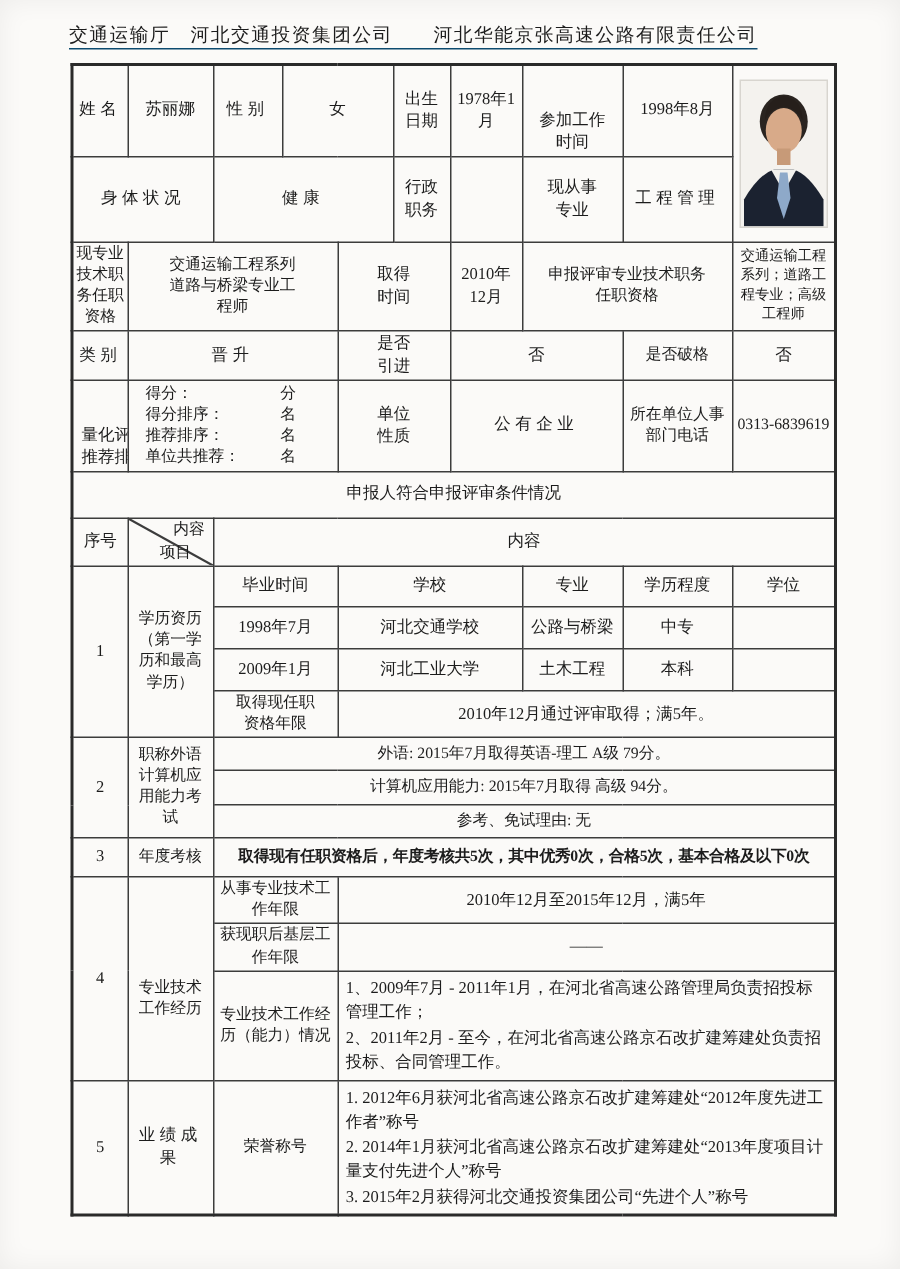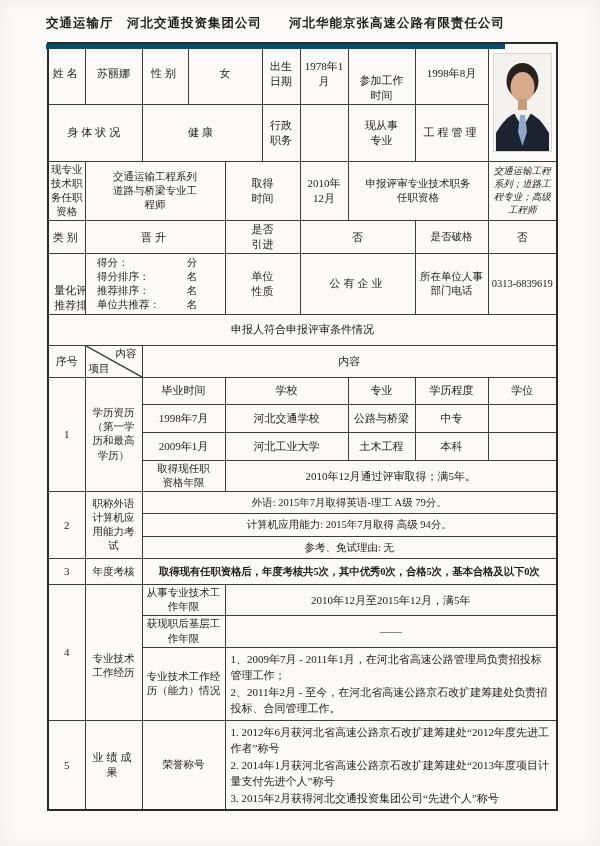--- a/index.html
+++ b/index.html
@@ -8,41 +8,41 @@
     box-sizing:border-box;position:relative;
     font-family:"Liberation Serif","DejaVu Serif",serif;color:#1c1c1c;
     box-shadow:inset 0 0 18px rgba(0,0,0,0.06);
     overflow:hidden;
   }
   .title{
     padding-top:27px;text-align:center;font-weight:bold;
     font-size:14.5px;letter-spacing:0.5px;
   }
   .subtitle{margin:15px 0 0 46px;font-size:12.5px;}
-  .subtitle .u{border-bottom:5px solid #0c4a6e;padding-bottom:14px;letter-spacing:1px;white-space:pre;font-weight:bold;}
+  .subtitle .u{border-bottom:1px solid #0c4a6e;padding-bottom:2px;letter-spacing:1px;white-space:pre;}
   table.t{
     border-collapse:collapse;table-layout:fixed;width:509px;
     margin:10px 0 0 47px;font-size:11px;border:2px solid #2a2a2a;padding-left:32px;
   }
   table.t td{
     border:1px solid #3c3c3c;text-align:center;vertical-align:middle;
     padding:1px 2px;overflow:hidden;line-height:1.35;
   }
-  .left{text-align:left;font-style:italic;}
+  .left{text-align:left;}
   .small{font-size:10.5px;}
   .tiny{font-size:9.5px;}
   .sp{letter-spacing:3px;}
   .wb{display:inline-block;}
   .w24{width:2.4em;} .w34{width:3.4em;} .w45{width:4.6em;margin-top:28px;}
   .w52{width:5.2em;} .w82{width:8.4em;} .w105{width:10.5em;}
   
   .diag{position:relative;padding:0 !important;}
   .diag svg{position:absolute;left:0;top:0;width:100%;height:100%;display:block;}
   .diag .dtop{position:absolute;top:1px;right:5px;font-size:10.5px;}
-  .diag .dbot{position:absolute;bottom:1px;left:3px;font-size:10.5px;}
+  .diag .dbot{position:absolute;bottom:1px;left:21px;font-size:10.5px;}
   
   .score-row{display:flex;justify-content:center;font-size:10.5px;line-height:1.32;}
   .score-label{width:74px;text-align:left;}
   .score-unit{width:42px;text-align:center;}
   
   .photo-cell{padding:0 !important;}
   .photo{width:57px;height:97px;margin:5px auto 4px auto;background:#f4f2ee;
          outline:1px solid #d8d5cf;}
   .photo svg{display:block;}
   .content-lines{font-size:11px;line-height:1.5;text-align:left;padding:2px 3px;}

